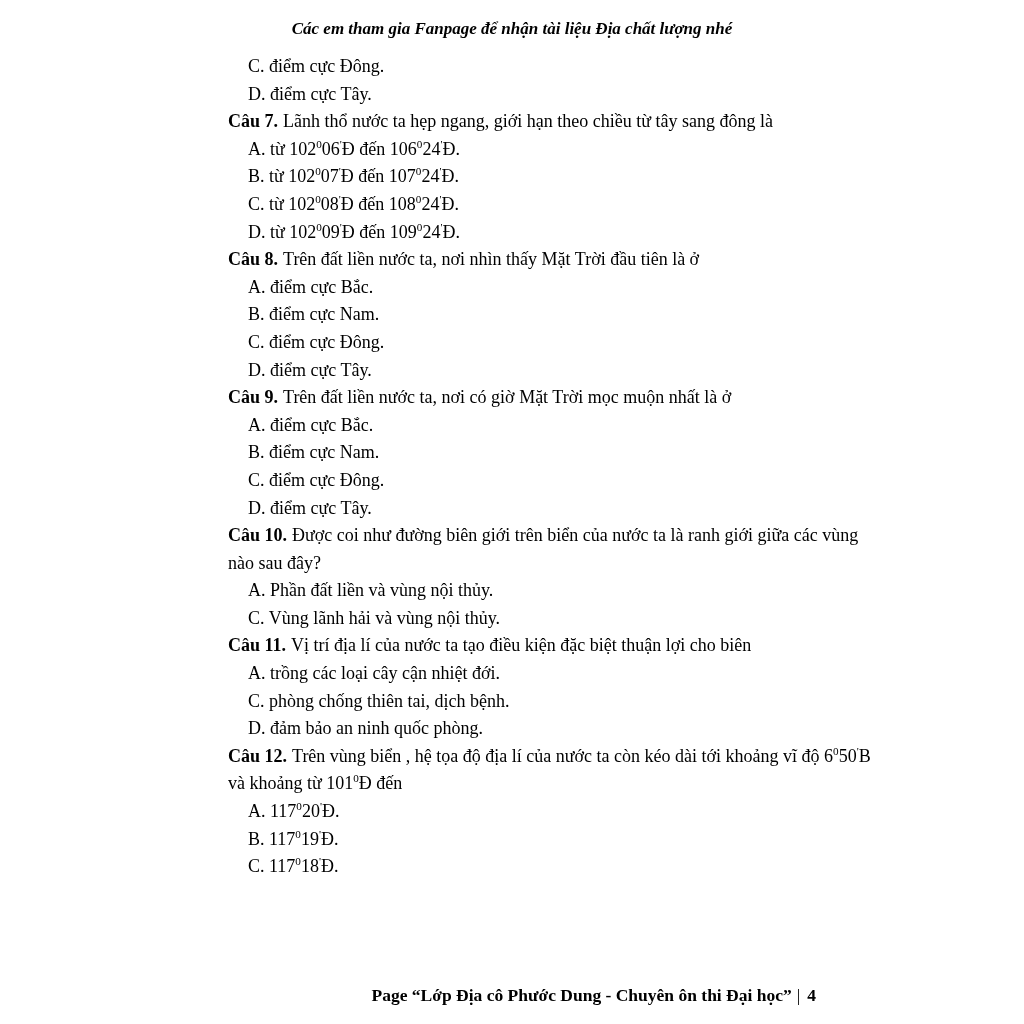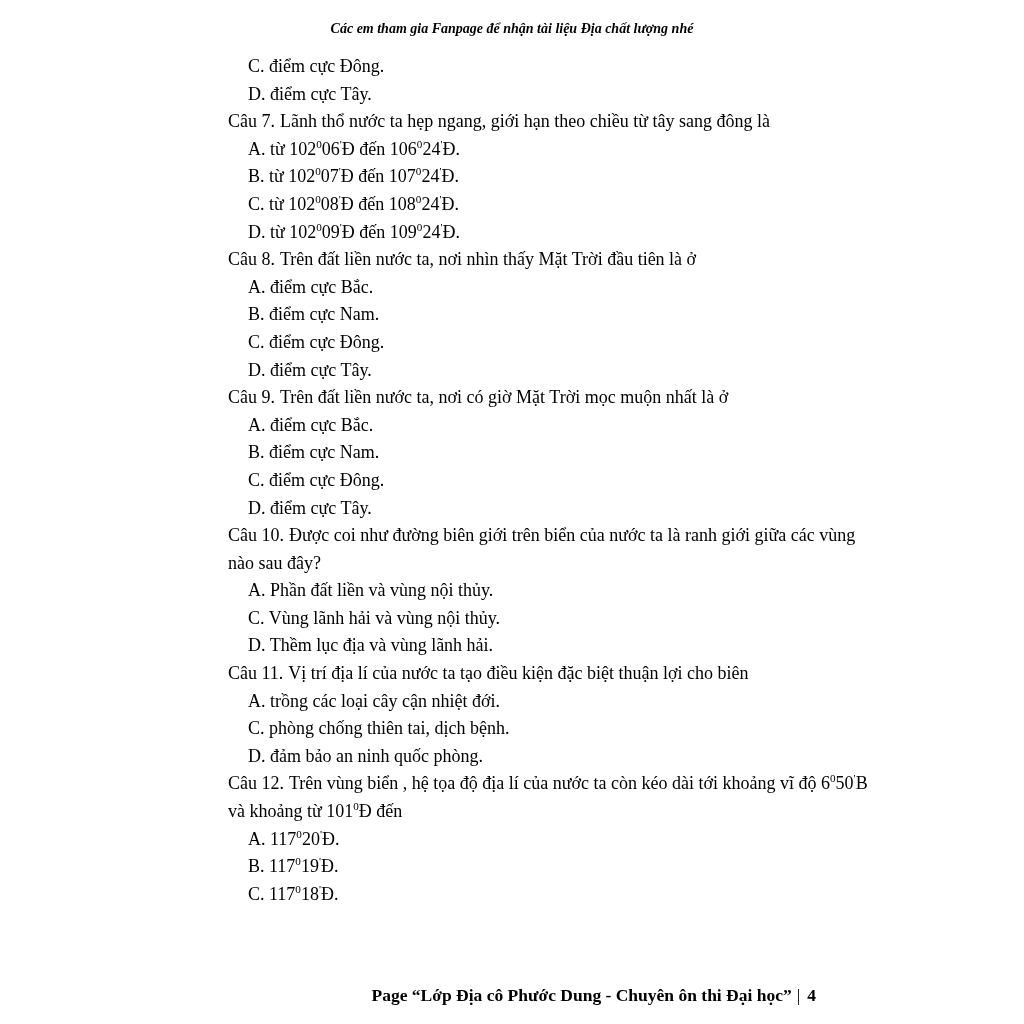--- a/index.html
+++ b/index.html
@@ -15,36 +15,36 @@
     height: 1024px;
     background: #ffffff;
     overflow: hidden;
   }
   .header {
     position: absolute;
     top: 18px;
     left: 0;
     width: 1024px;
     text-align: center;
-    font-size: 14px;
+    font-size: 17px;
     font-weight: bold;
     font-style: italic;
     line-height: 22px;
   }
   .content {
     position: absolute;
     top: 53px;
     left: 228px;
     width: 646px;
     font-size: 18px;
     line-height: 27.6px;
   }
   .q-line { }
   .q-label {
-    font-weight: normal;
+    font-weight: bold;
     padding-right: 5px;
     text-align: center;
   }
   .option {
     padding-left: 20px;
   }
   sup {
     font-size: 0.62em;
     vertical-align: super;
     line-height: 0;
@@ -100,21 +100,20 @@
       <div class="option">A. điểm cực Bắc.</div>
       <div class="option">B. điểm cực Nam.</div>
       <div class="option">C. điểm cực Đông.</div>
       <div class="option">D. điểm cực Tây.</div>
     </div>
 
     <div class="question">
       <div class="q-line"><span class="q-label">Câu 10.</span><span class="q-text">Được coi như đường biên giới trên biển của nước ta là ranh giới giữa các vùng nào sau đây?</span></div>
       <div class="option">A. Phần đất liền và vùng nội thủy.</div>
       <div class="option">C. Vùng lãnh hải và vùng nội thủy.</div>
-      <div class="option">D. Thềm lục địa và vùng lãnh hải.</div>
     </div>
 
     <div class="question">
       <div class="q-line"><span class="q-label">Câu 11.</span><span class="q-text">Vị trí địa lí của nước ta tạo điều kiện đặc biệt thuận lợi cho biên</span></div>
       <div class="option">A. trồng các loại cây cận nhiệt đới.</div>
       <div class="option">C. phòng chống thiên tai, dịch bệnh.</div>
       <div class="option">D. đảm bảo an ninh quốc phòng.</div>
     </div>
 
     <div class="question">

